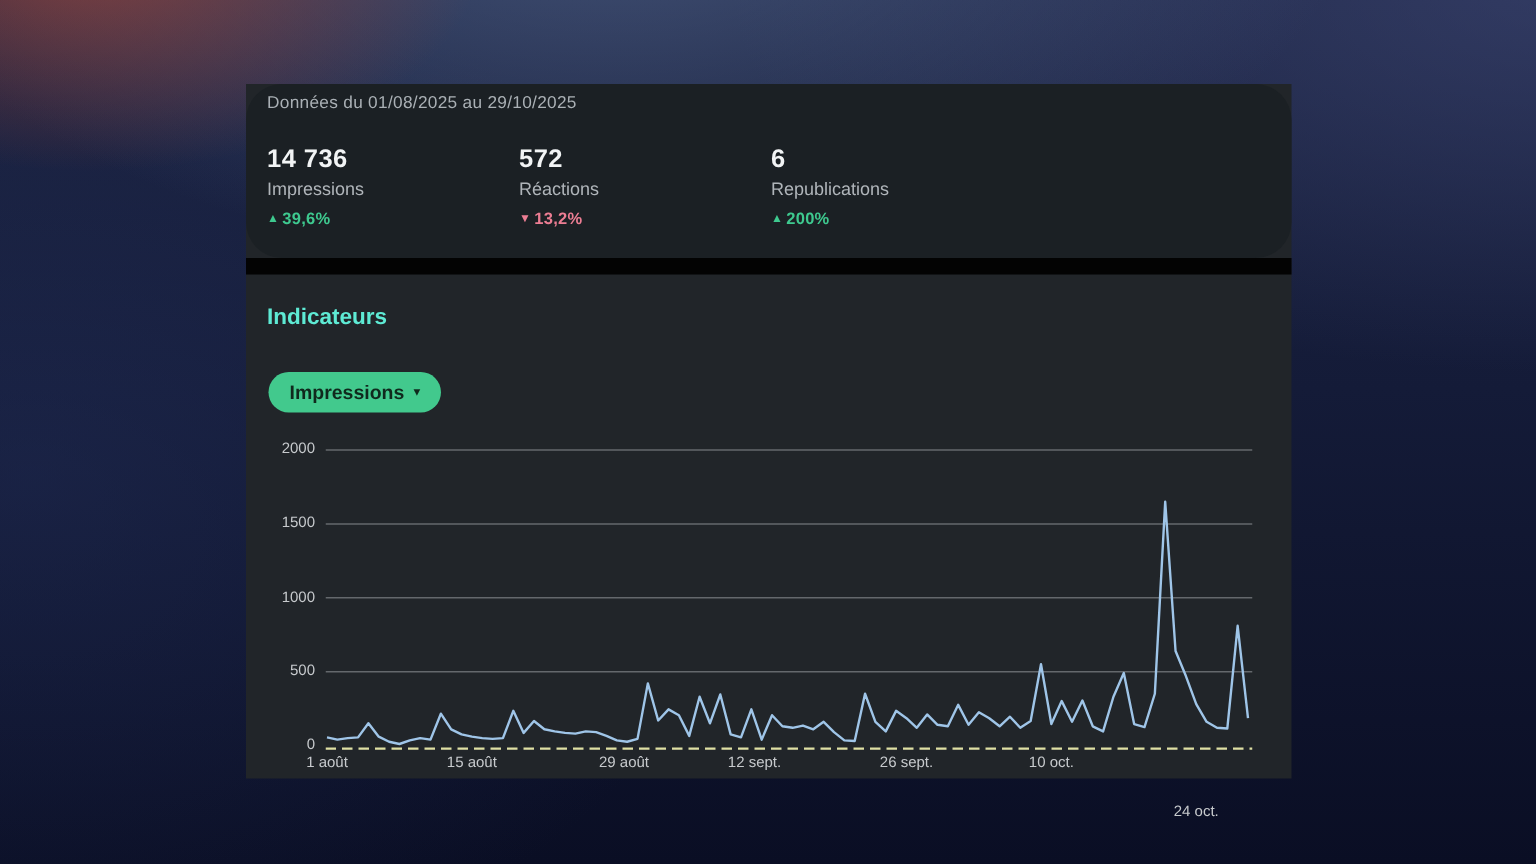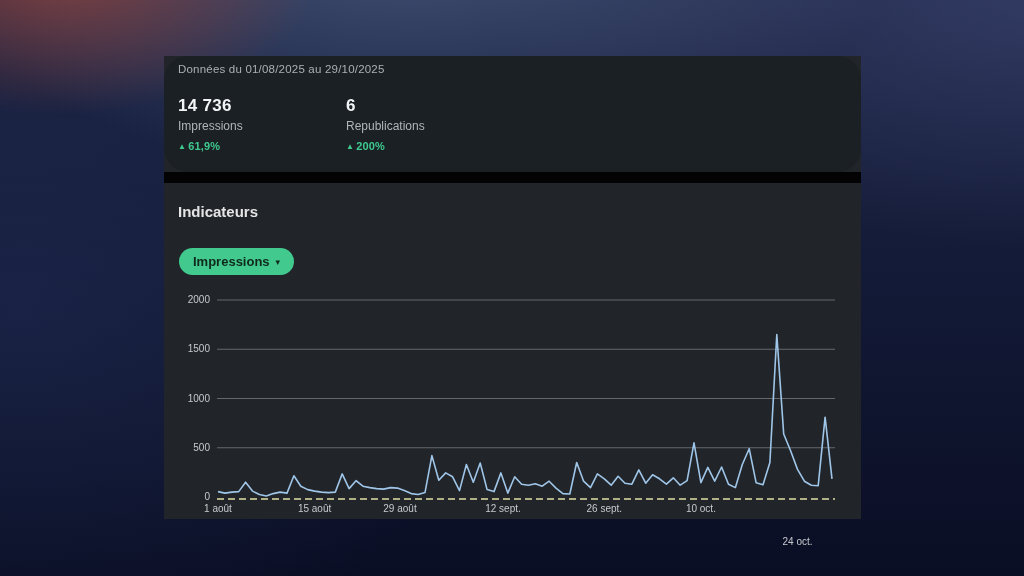--- a/index.html
+++ b/index.html
@@ -31,21 +31,21 @@
   .stats-row { position:absolute; left:14px; top:40px; display:flex; }
   .stat { width:168px; }
   .stat-value { font-size:17px; font-weight:bold; color:#f2f4f5; letter-spacing:.3px; }
   .stat-label { margin-top:3px; font-size:12px; color:#b0b5ba; }
   .stat-delta { margin-top:7px; font-size:11px; font-weight:bold; letter-spacing:.2px; }
   .stat-delta .arrow { font-size:8px; vertical-align:1px; margin-right:2px; }
   .stat-delta.up   { color:#3ec98f; }
   .stat-delta.down { color:#ec7d93; }
   .divider { position:absolute; left:0; top:116px; width:697px; height:11px; background:#030303; }
   .bottom-section { position:absolute; left:0; top:127px; width:697px; height:336px; }
-  .section-title { position:absolute; left:14px; top:20px; font-size:15px; font-weight:bold; color:#e5e5e5; }
+  .section-title { position:absolute; left:14px; top:20px; font-size:15px; font-weight:bold; color:#5eead4; }
   .metric-btn {
     position:absolute; left:15px; top:65px; height:27px; padding:0 14px;
     background:#42c98d; color:#10291d; border:none; border-radius:14px;
     font-family:inherit; font-size:13px; font-weight:bold; cursor:pointer;
     display:flex; align-items:center; gap:6px;
   }
   .metric-btn .chev { font-size:9px; }
   .chart { position:absolute; left:0; top:109px; width:697px; height:227px; }
   .chart svg { position:absolute; left:53px; top:0; }
   .ylabel {
@@ -64,24 +64,31 @@
   <section class="card">
 
     <div class="top-section">
       <div class="date-range">Données du 01/08/2025 au 29/10/2025</div>
       <div class="stats-row">
 
         <div class="stat">
           <div class="stat-value">14 736</div>
           <div class="stat-label">Impressions</div>
           <div class="stat-delta up">
-            <span class="arrow">▲</span><span>61,9%</span>
+            <span class="arrow">▲</span><span>39,6%</span>
           </div>
         </div>
 
+        <div class="stat">
+          <div class="stat-value">572</div>
+          <div class="stat-label">Réactions</div>
+          <div class="stat-delta down">
+            <span class="arrow">▼</span><span>13,2%</span>
+          </div>
+        </div>
 
 
         <div class="stat">
           <div class="stat-value">6</div>
           <div class="stat-label">Republications</div>
           <div class="stat-delta up">
             <span class="arrow">▲</span><span>200%</span>
           </div>
         </div>
 
@@ -107,21 +114,21 @@
           <svg width="618" height="215">
             <line x1="0" x2="618" y1="155.75" y2="155.75" stroke="#64686c" stroke-width="1"></line>
             <line x1="0" x2="618" y1="106.5" y2="106.5" stroke="#64686c" stroke-width="1"></line>
             <line x1="0" x2="618" y1="57.25" y2="57.25" stroke="#64686c" stroke-width="1"></line>
             <line x1="0" x2="618" y1="8" y2="8" stroke="#64686c" stroke-width="1"></line>
             <line x1="0" x2="618" y1="207" y2="207" stroke="#dfe0a4" stroke-width="1.5" stroke-dasharray="7 4"></line>
             <polyline points="1.0,199.6 7.9,201.1 14.8,200.1 21.7,199.6 28.6,190.2 35.5,199.1 42.4,202.5 49.3,204.0 56.2,201.6 63.1,200.1 70.0,201.1 76.9,183.8 83.8,194.2 90.7,197.6 97.6,199.1 104.5,200.1 111.4,200.6 118.3,200.1 125.2,181.9 132.1,196.6 139.0,188.7 145.9,194.2 152.8,195.6 159.7,196.6 166.6,197.1 173.5,195.6 180.4,196.1 187.3,198.6 194.2,201.6 201.1,202.5 208.0,200.6 214.9,163.6 221.8,188.3 228.7,180.9 235.6,184.8 242.5,198.6 249.4,172.5 256.3,190.2 263.2,171.0 270.1,197.6 277.0,199.6 283.9,180.9 290.8,201.1 297.7,184.8 304.6,192.2 311.4,193.2 318.3,191.7 325.2,194.2 332.1,189.2 339.0,196.1 345.9,201.6 352.8,202.0 359.7,170.5 366.6,189.2 373.5,195.6 380.4,181.9 387.3,186.8 394.2,193.2 401.1,184.3 408.0,191.2 414.9,192.2 421.8,177.9 428.7,191.2 435.6,182.8 442.5,186.8 449.4,192.2 456.3,185.8 463.2,193.2 470.1,188.7 477.0,150.8 483.9,190.7 490.8,175.4 497.7,189.2 504.6,175.0 511.5,192.2 518.4,195.6 525.3,172.5 532.2,156.7 539.1,190.7 546.0,192.7 552.9,170.5 559.8,42.5 566.7,142.0 573.6,158.7 580.5,177.4 587.4,189.2 594.3,193.2 601.2,193.7 608.1,125.2 615.0,186.8" fill="none" stroke="#9fc5e8" stroke-width="1.6" stroke-linejoin="round"></polyline>
           </svg>
           <div class="xlabel" style="left: 54px;">1 août</div>
           <div class="xlabel" style="left: 150.584px;">15 août</div>
-          <div class="xlabel" style="left: 236px;">29 août</div>
+          <div class="xlabel" style="left: 252px;">29 août</div>
           <div class="xlabel" style="left: 339px; text-align: center;">12 sept.</div>
           <div class="xlabel" style="left: 440.337px;">26 sept.</div>
           <div class="xlabel" style="left: 536.921px;">10 oct.</div>
           <div class="xlabel" style="left: 633.506px; margin-top: 33px;">24 oct.</div>
         </div>
     </div>
 
   </section>
 </div>
 

